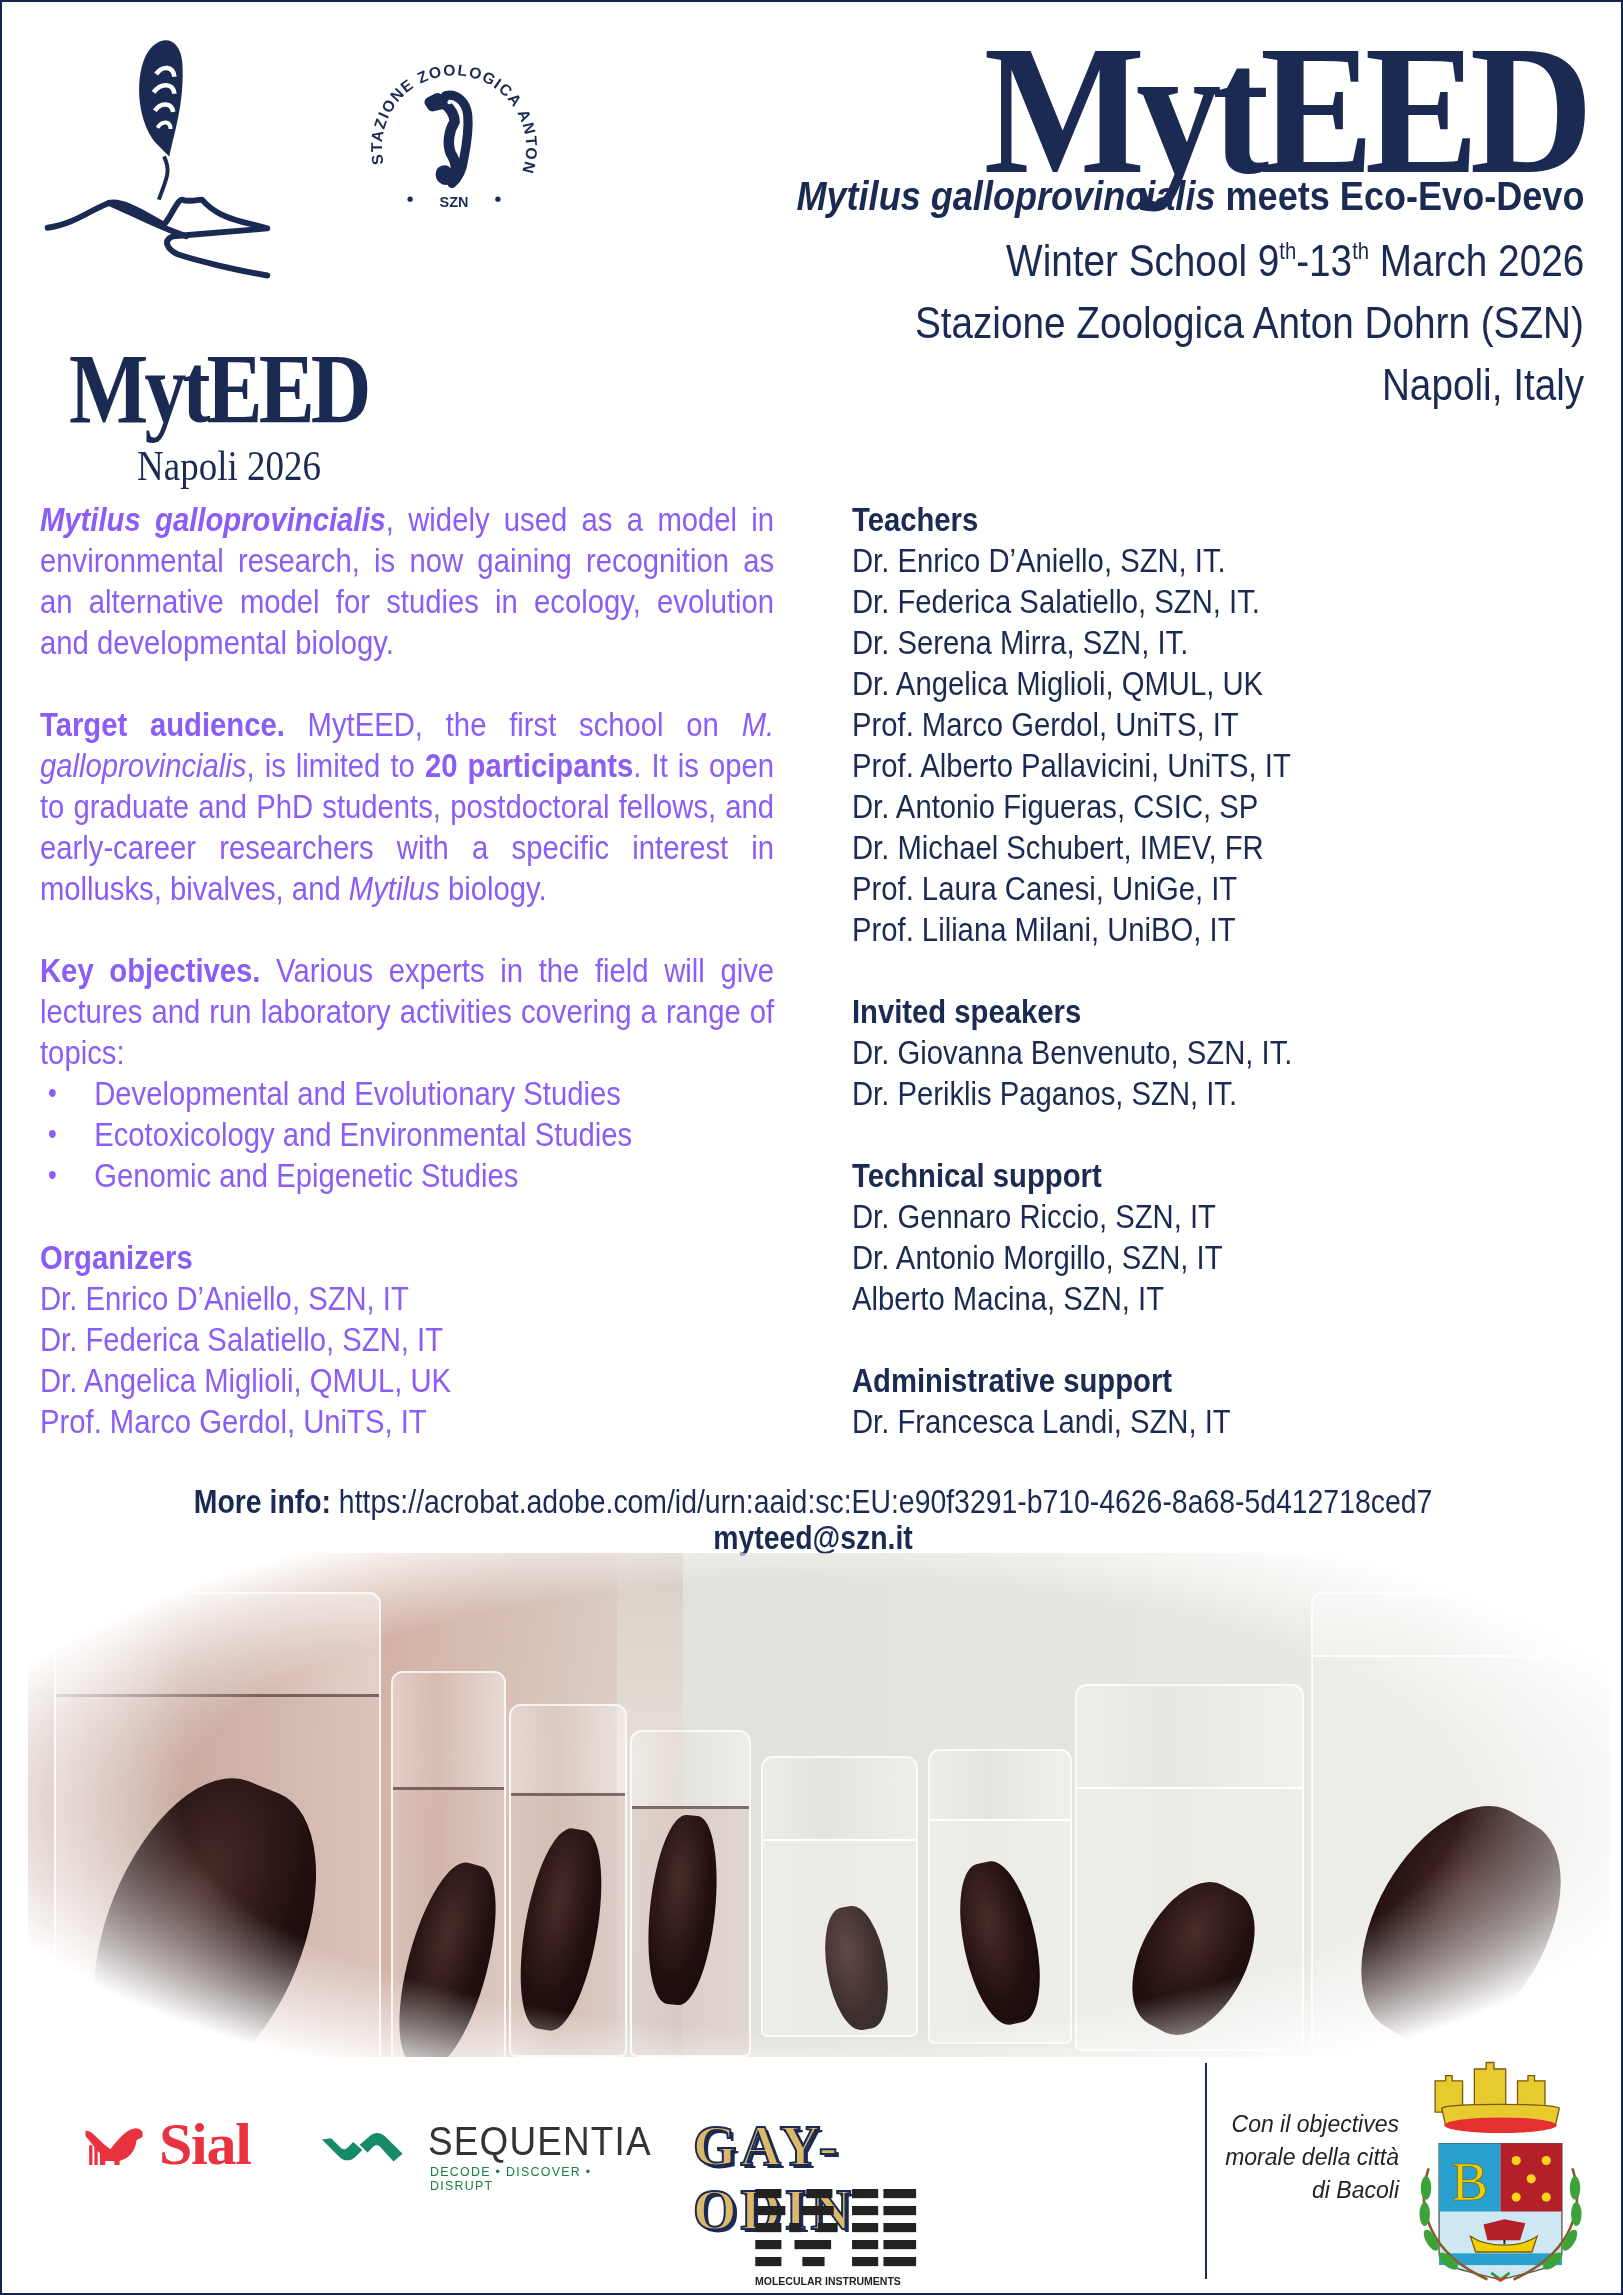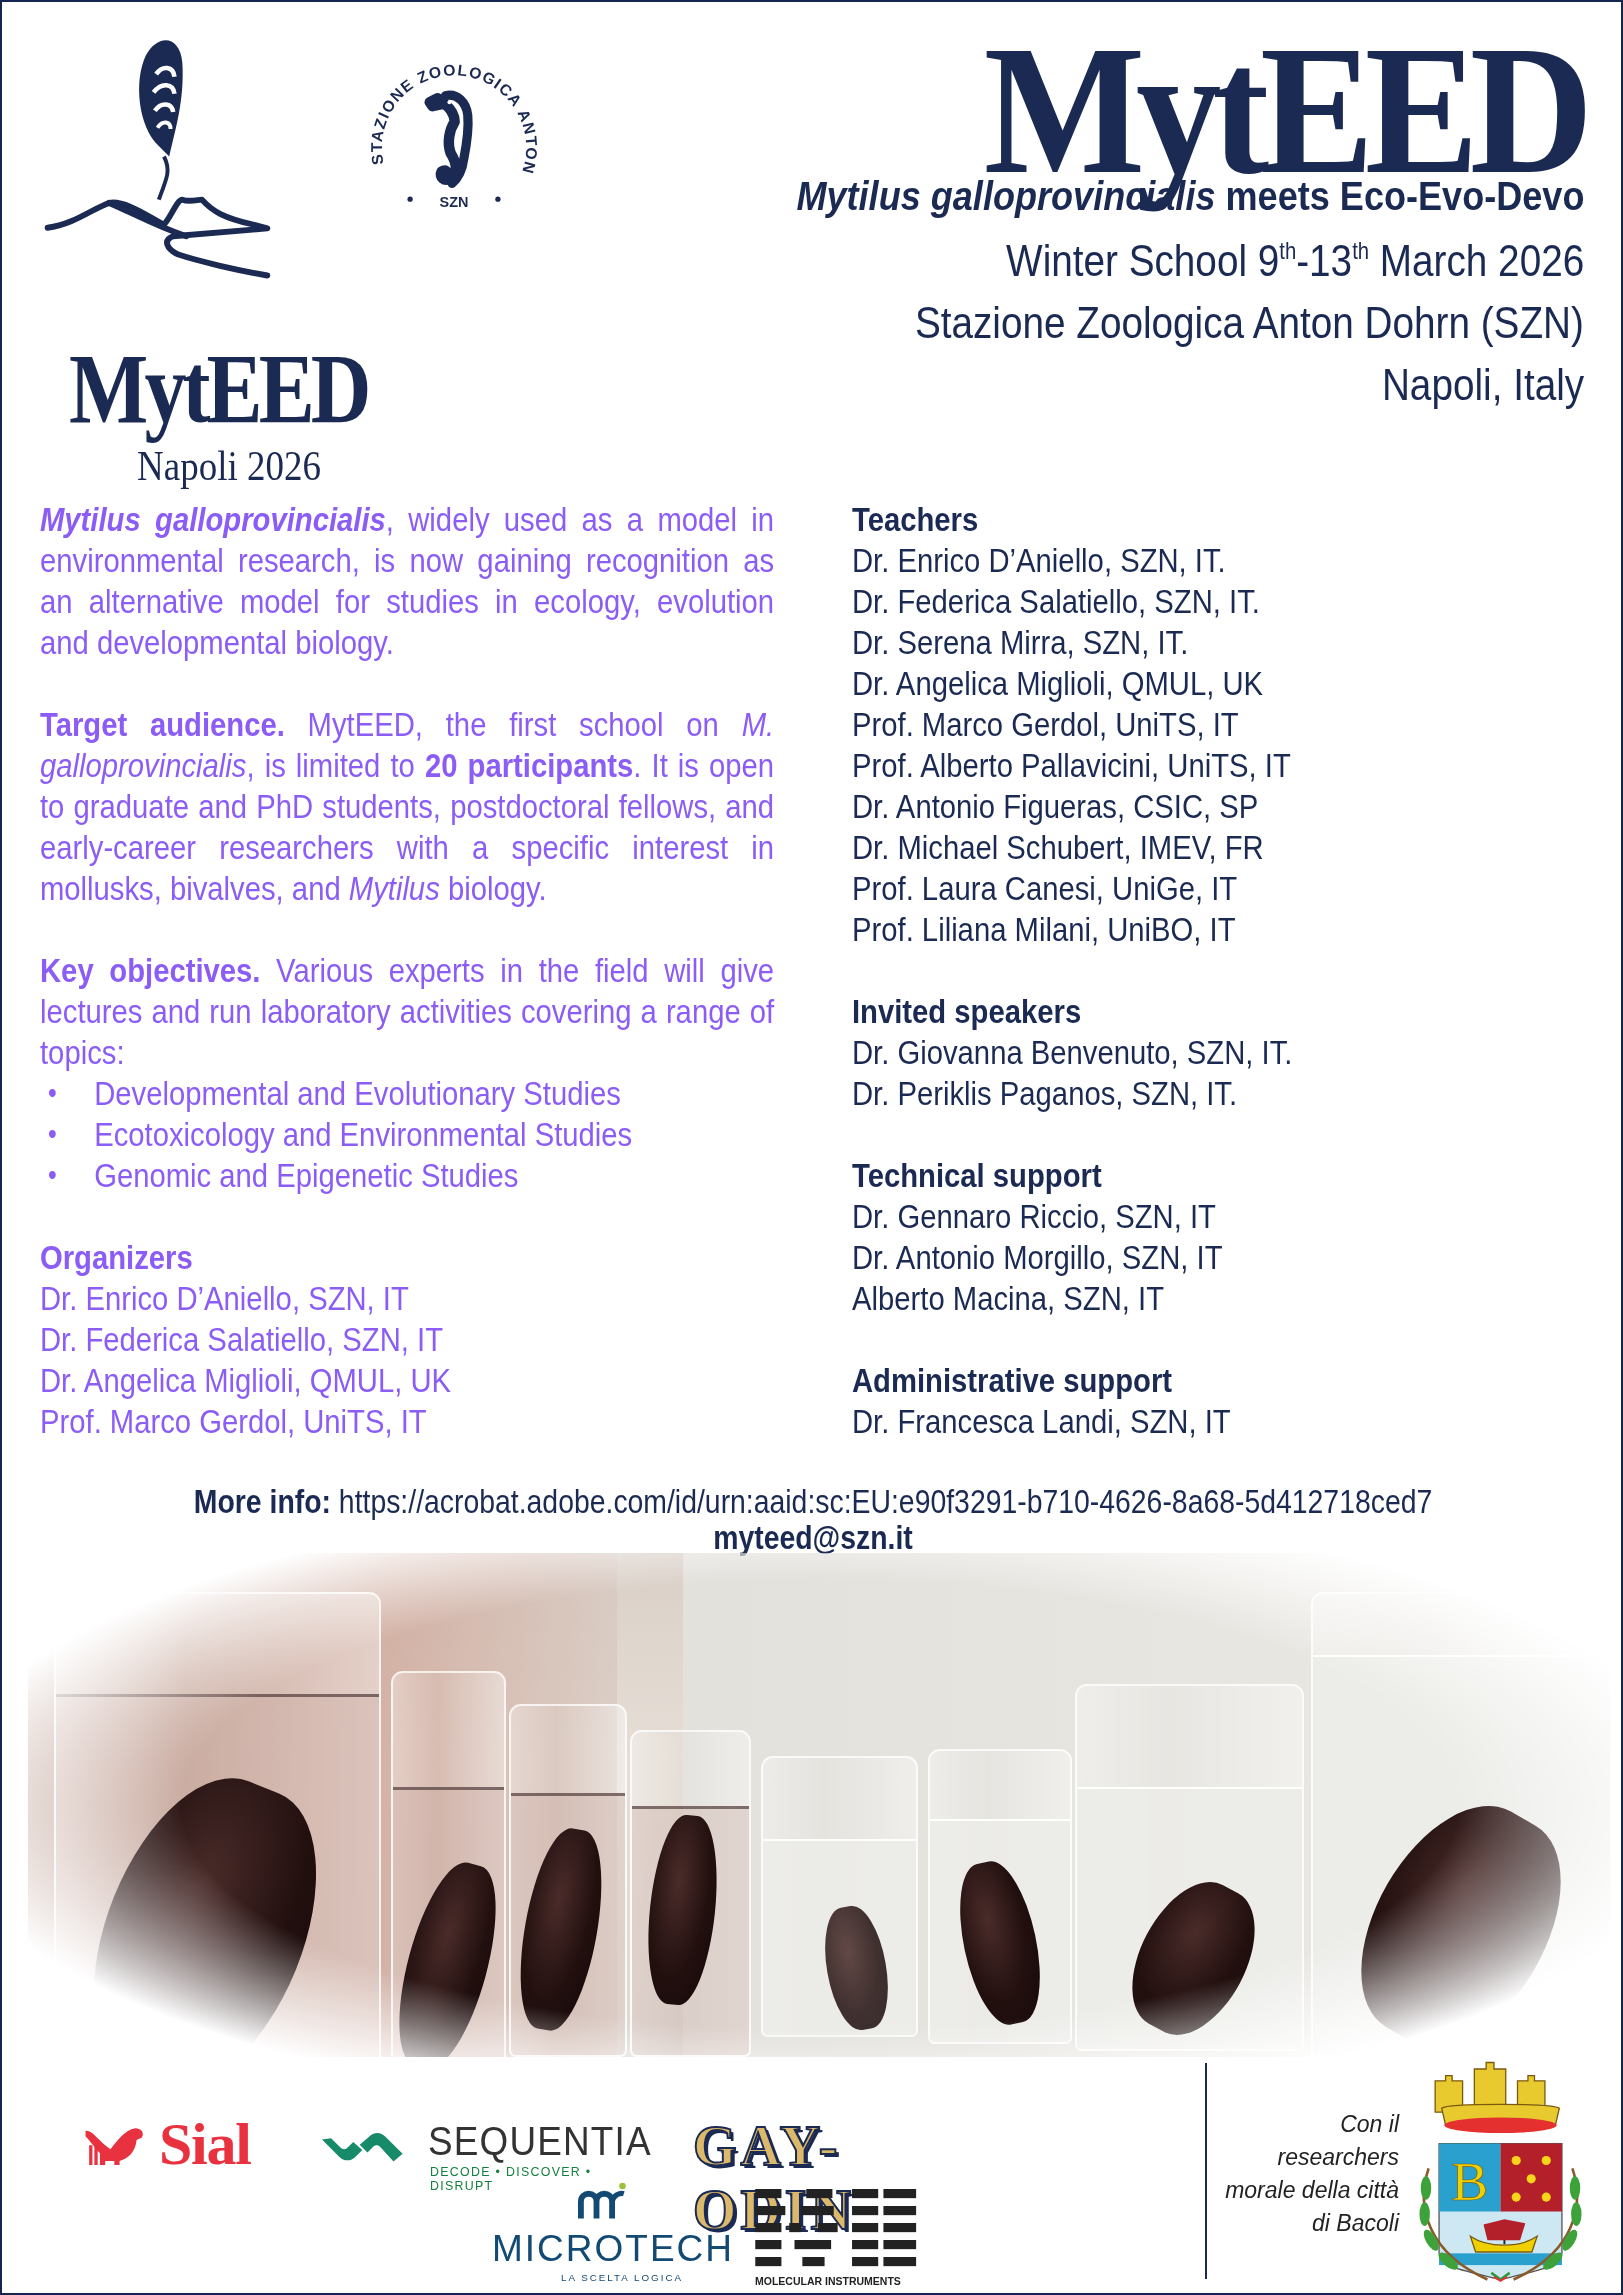--- a/index.html
+++ b/index.html
@@ -302,29 +302,20 @@
     </svg>
     <span class="word">SEQUENTIA</span>
     <span class="tag">DECODE • DISCOVER • DISRUPT</span>
   </div>
 
   <div class="sponsor gayodin">
     <span class="word">GAY-ODIN</span>
   </div>
 
 
-  <div class="sponsor microtech">
-    <svg width="52" height="39" viewBox="0 0 80 60" style="position:absolute; left:85px; top:0;">
-      <path d="M6,56 L6,30 C6,14 30,14 30,30 L30,56 M30,30 C30,14 54,14 54,30 L54,56" stroke="#134a73" stroke-width="9" fill="none"></path>
-      <path d="M54,30 C56,20 66,16 72,18" stroke="#134a73" stroke-width="8" fill="none"></path>
-      <circle cx="70" cy="6" r="5" fill="#9ac23c"></circle>
-    </svg>
-    <span class="word">MICROTECH</span>
-    <span class="tag">LA SCELTA LOGICA</span>
-  </div>
 
   <div class="sponsor mi">
     <svg width="164" height="85" viewBox="0 0 250 130">
       <g fill="#222">
         <rect x="0" y="0" width="40" height="14"></rect>
           <rect x="78" y="0" width="40" height="14"></rect>
           <rect x="148" y="0" width="40" height="14"></rect>
           <rect x="196" y="0" width="50" height="14"></rect>
         <rect x="0" y="26" width="46" height="14"></rect>
           <rect x="70" y="26" width="50" height="14"></rect>
@@ -343,21 +334,21 @@
           <rect x="72" y="104" width="34" height="14"></rect>
           <rect x="148" y="104" width="40" height="14"></rect>
           <rect x="196" y="104" width="50" height="14"></rect>
       </g>
     </svg>
     <span class="tag">MOLECULAR INSTRUMENTS</span>
   </div>
 
 
   <div class="divider"></div>
-  <div class="patronage">Con il researchers morale della città di Bacoli</div>
+  <div class="patronage">Con il objectives morale della città di Bacoli</div>
 
   <div class="crest">
     <svg width="183" height="226" viewBox="0 0 280 345">
 
       <path d="M40,84 L40,36 L56,36 L56,28 L66,28 L66,36 L82,36 L82,84 Z" fill="#e8c92e" stroke="#7a5a10" stroke-width="2"></path>
       <path d="M100,76 L100,18 L118,18 L118,8 L130,8 L130,18 L148,18 L148,76 Z" fill="#e8c92e" stroke="#7a5a10" stroke-width="2"></path>
       <path d="M166,84 L166,36 L182,36 L182,28 L192,28 L192,36 L208,36 L208,84 Z" fill="#e8c92e" stroke="#7a5a10" stroke-width="2"></path>
       <path d="M50,78 C60,70 220,70 230,78 L224,104 C180,94 100,94 56,104 Z" fill="#e8c92e" stroke="#7a5a10" stroke-width="2"></path>
       <ellipse cx="140" cy="104" rx="86" ry="12" fill="#e53030"></ellipse>
 

